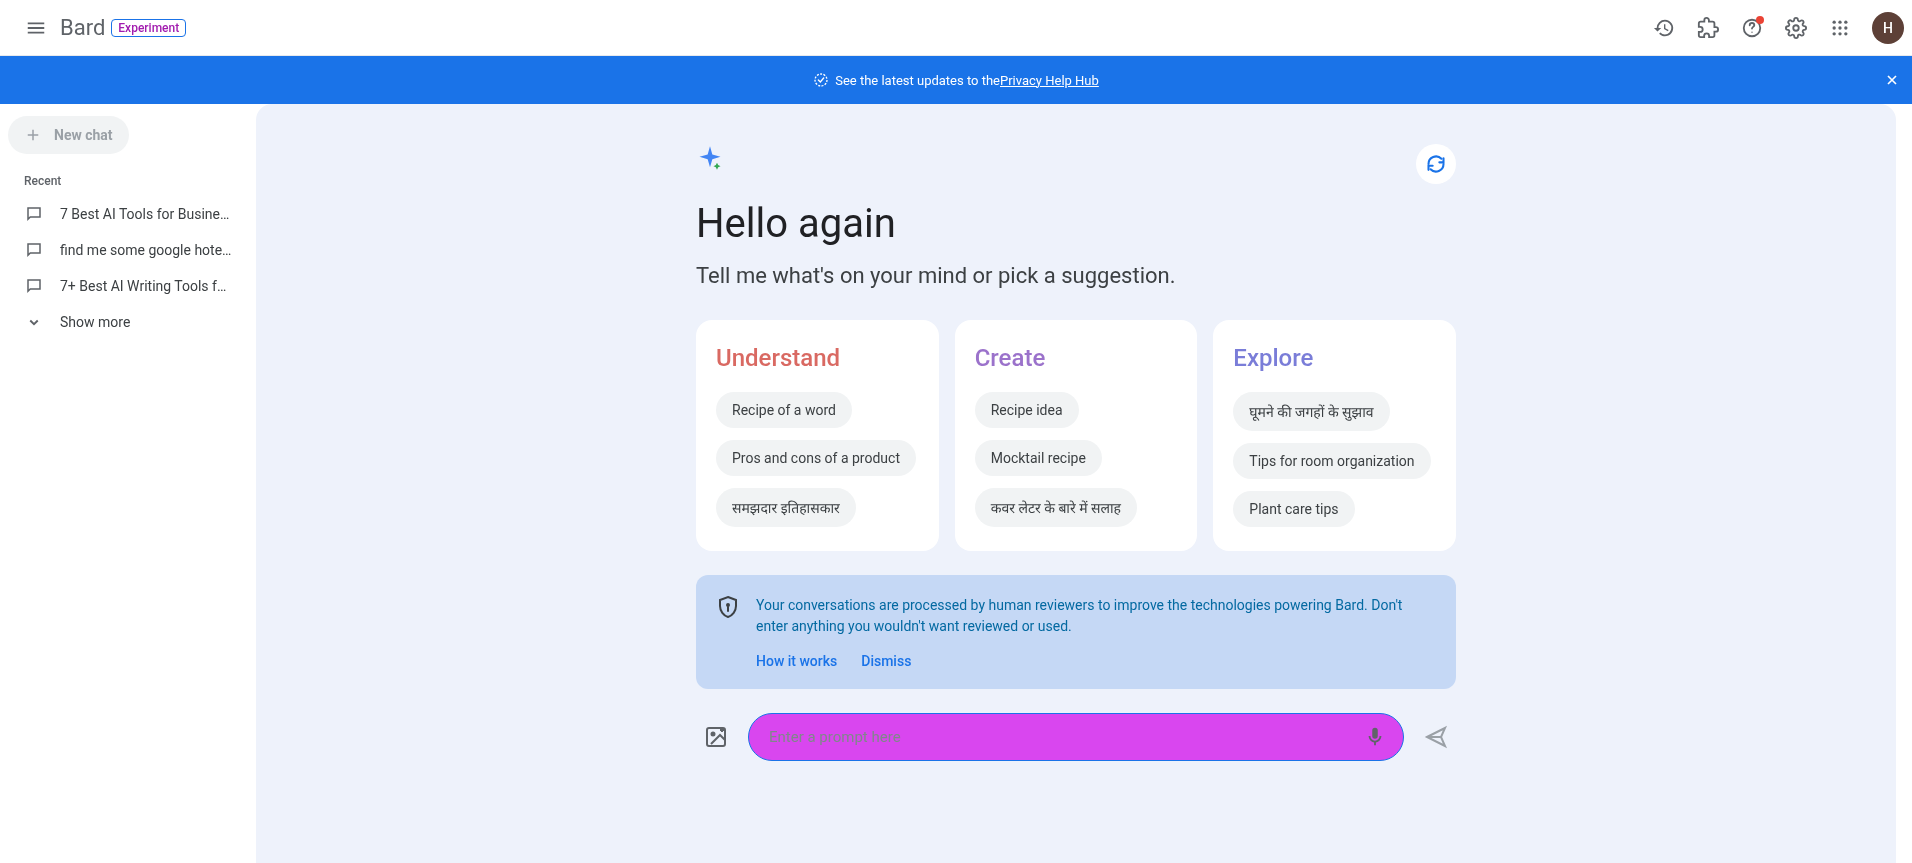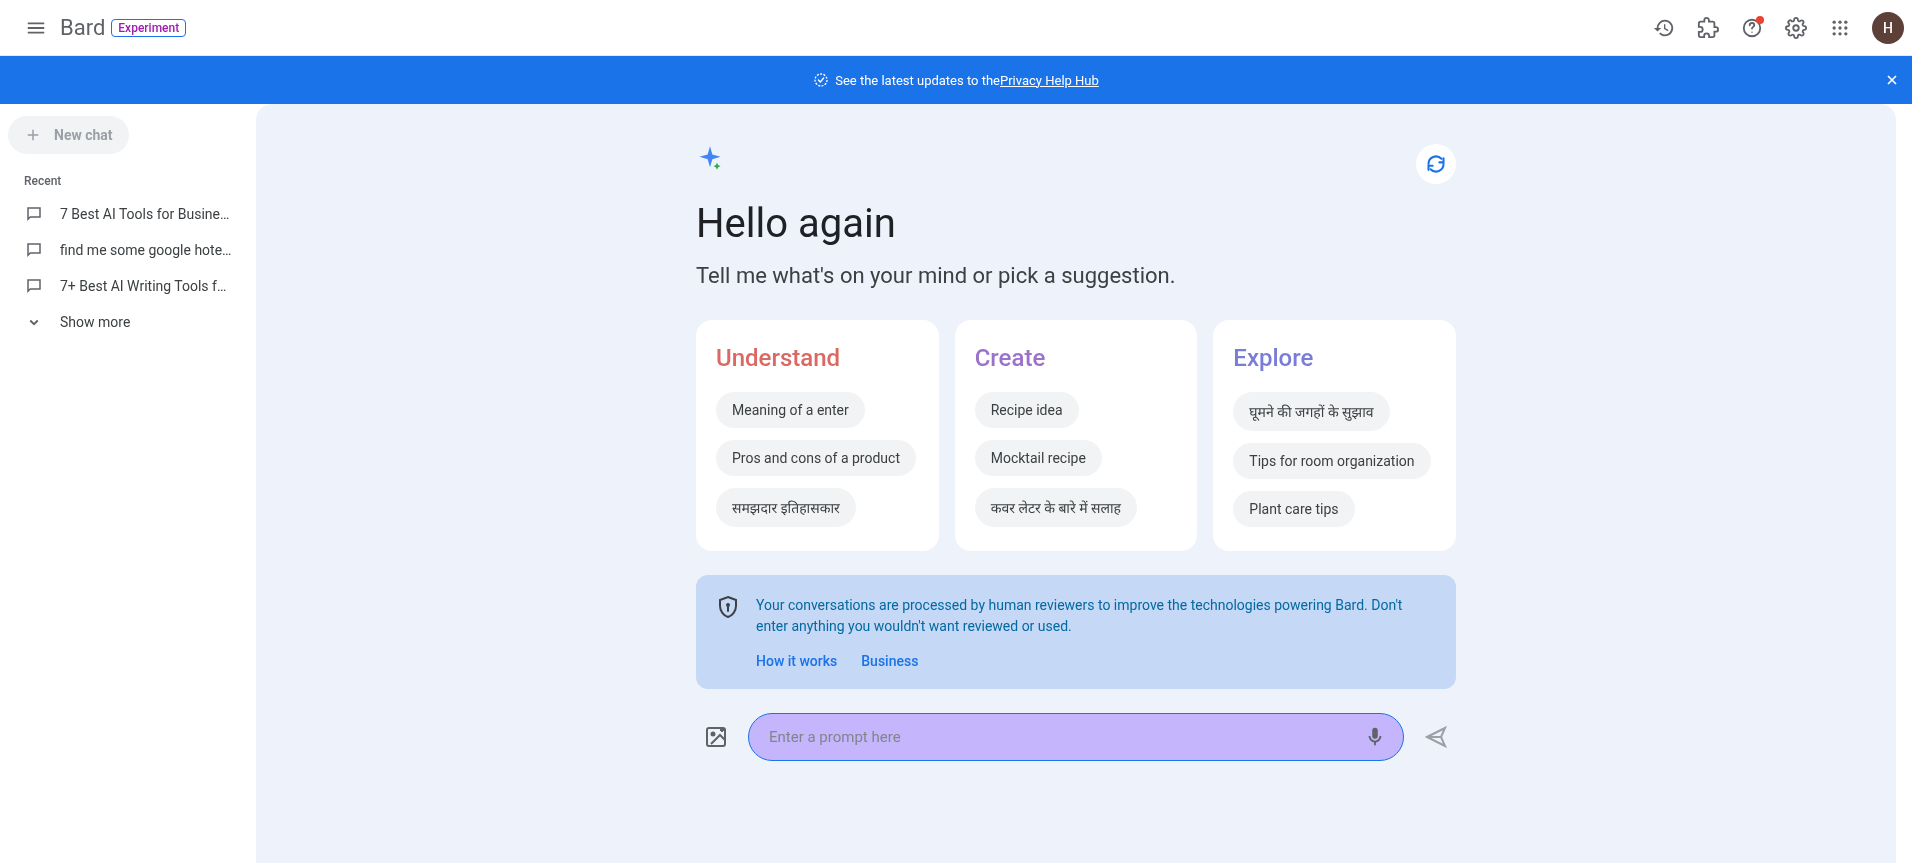--- a/index.html
+++ b/index.html
@@ -115,21 +115,21 @@
 .notice-link { color: #1a73e8; font-size: 14px; cursor: pointer; font-weight: 500; border: none; background: transparent; }
 
 .input-row { display: flex; align-items: center; gap: 12px; }
 .image-upload-btn {
   width: 40px; height: 40px; display: flex; align-items: center;
   justify-content: center; cursor: pointer; border: none; background: transparent;
   color: #5f6368;
 }
 .prompt-input-wrap {
   flex: 1; border: 1.5px solid #1a73e8; border-radius: 28px;
-  background: #c4b5fd; display: flex; align-items: center; padding: 0 8px 0 20px;
+  background: #d946ef; display: flex; align-items: center; padding: 0 8px 0 20px;
   height: 48px;
 }
 .prompt-input {
   flex: 1; border: none; outline: none; font-size: 15px; color: #3c4043;
   background: transparent;
 }
 .prompt-input::placeholder { color: #80868b; }
 .mic-btn {
   width: 40px; height: 40px; display: flex; align-items: center;
   justify-content: center; cursor: pointer; border: none; background: transparent;
@@ -270,21 +270,21 @@
             <path d="M21 5v5h-5M3 19v-5h5"></path>
           </svg>
       </button>
       <h1 class="hero-title">Hello again</h1>
       <p class="hero-subtitle">Tell me what's on your mind or pick a suggestion.</p>
 
       <div class="suggest-cards">
         <div class="suggest-card">
           <div class="card-title understand">Understand</div>
           <div class="chip-list">
-            <button class="chip">Meaning of a enter</button>
+            <button class="chip">Recipe of a word</button>
             <button class="chip">Pros and cons of a product</button>
             <button class="chip">समझदार इतिहासकार</button>
           </div>
         </div>
         <div class="suggest-card">
           <div class="card-title create">Create</div>
           <div class="chip-list">
             <button class="chip">Recipe idea</button>
             <button class="chip">Mocktail recipe</button>
             <button class="chip">कवर लेटर के बारे में सलाह</button>
@@ -305,21 +305,21 @@
           <svg width="24" height="24" viewBox="0 0 24 24" fill="none" stroke="#3c4043" stroke-width="2">
               <path d="M12 2l8 3v6c0 5-3.5 9.5-8 11-4.5-1.5-8-6-8-11V5l8-3z"></path>
               <circle cx="12" cy="10" r="1" fill="#3c4043"></circle>
               <path d="M12 12v4" stroke-linecap="round"></path>
             </svg>
         </div>
         <div class="notice-body">
           <p class="notice-text">Your conversations are processed by human reviewers to improve the technologies powering Bard. Don't enter anything you wouldn't want reviewed or used.</p>
           <div class="notice-actions">
             <button class="notice-link">How it works</button>
-            <button class="notice-link">Business</button>
+            <button class="notice-link">Dismiss</button>
           </div>
         </div>
       </div>
 
       <div class="input-row">
         <button class="image-upload-btn">
           <svg width="24" height="24" viewBox="0 0 24 24" fill="none" stroke="#5f6368" stroke-width="2">
               <rect x="3" y="3" width="18" height="18" rx="2"></rect>
               <circle cx="9" cy="9" r="1.5" fill="#5f6368"></circle>
               <path d="M21 15l-5-5-9 9"></path>

